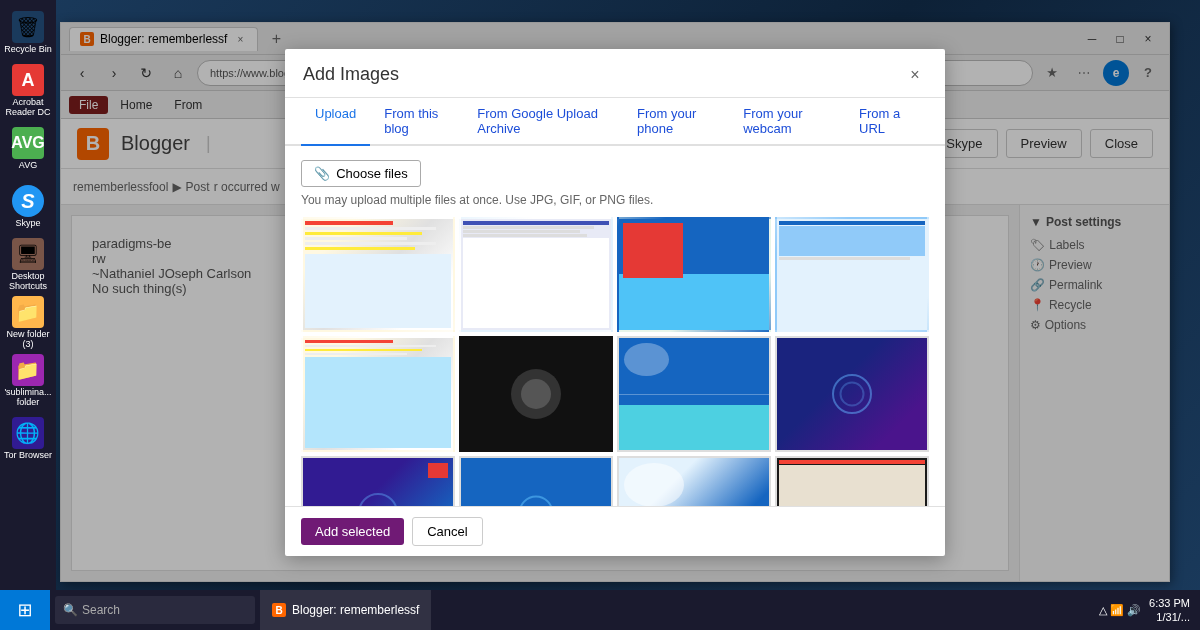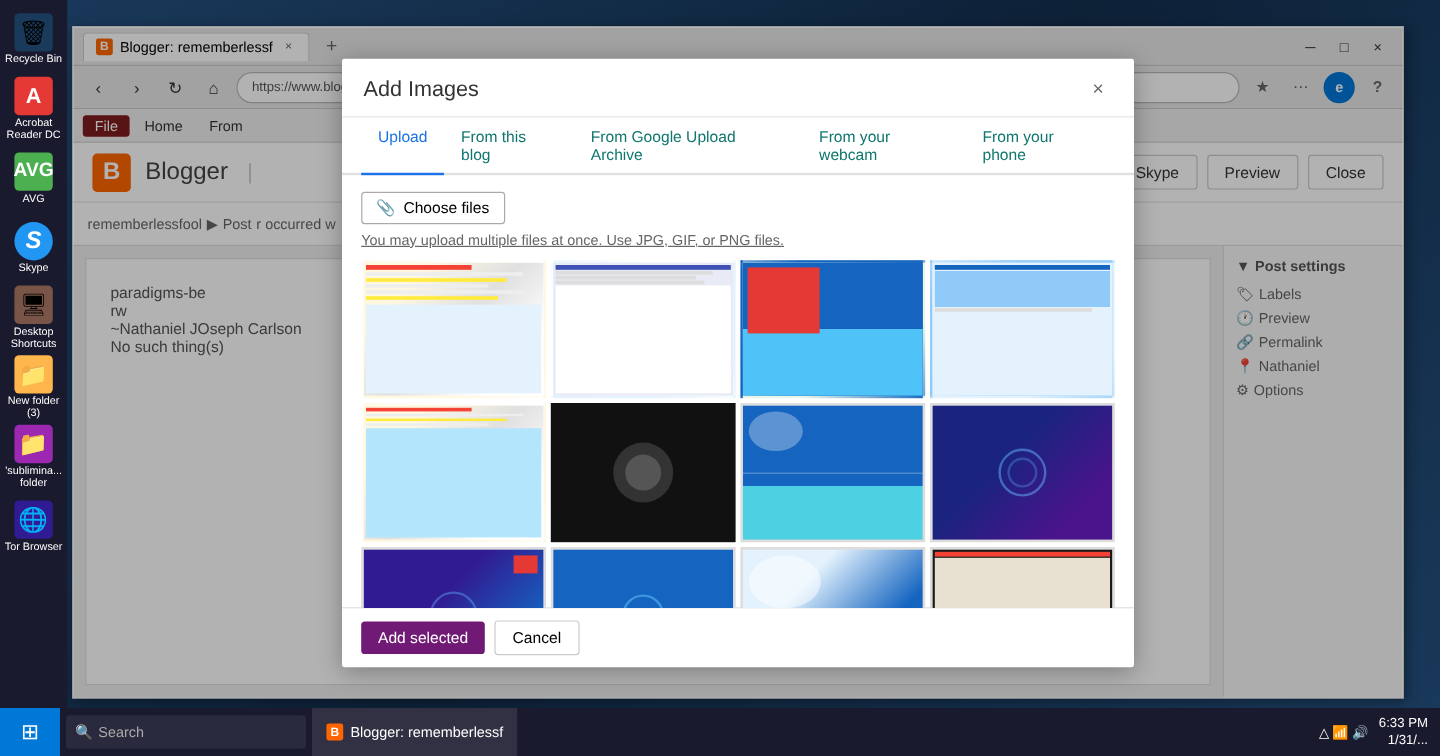--- a/index.html
+++ b/index.html
@@ -410,21 +410,21 @@
     }
     .modal-tabs {
       display: flex;
       border-bottom: 2px solid #e0e0e0;
       padding: 0 16px;
       background: white;
     }
     .modal-tab {
       padding: 8px 14px;
       font-size: 13px;
-      color: #0f766e;
+      color: #1d4ed8;
       cursor: pointer;
       border-bottom: 2px solid transparent;
       margin-bottom: -2px;
     }
     .modal-tab.active {
       color: #1a73e8;
       border-bottom-color: #1a73e8;
     }
     .modal-body {
       padding: 14px 16px;
@@ -443,21 +443,20 @@
       cursor: pointer;
       display: flex;
       align-items: center;
       gap: 6px;
       width: fit-content;
     }
     .upload-hint {
       font-size: 12px;
       color: #666;
       margin-top: 6px;
-      text-decoration: underline;
     }
     .image-grid {
       display: grid;
       grid-template-columns: repeat(4, 1fr);
       gap: 4px;
       margin-top: 10px;
     }
     .image-thumb {
       width: 100%;
       aspect-ratio: 4/3;
@@ -666,42 +665,43 @@
           <div class="panel-item">
             <span>🕐</span>
             <span>Preview</span>
           </div>
           <div class="panel-item">
             <span>🔗</span>
             <span>Permalink</span>
           </div>
           <div class="panel-item">
             <span>📍</span>
-            <span>Nathaniel</span>
+            <span>Recycle</span>
           </div>
           <div class="panel-item">
             <span>⚙</span>
             <span>Options</span>
           </div>
         </div>
       </div>
     </div>
 
     <div class="modal-overlay">
       <div class="modal">
         <div class="modal-header">
           <span class="modal-title">Add Images</span>
           <div class="modal-close">×</div>
         </div>
         <div class="modal-tabs">
           <div class="modal-tab active">Upload</div>
           <div class="modal-tab">From this blog</div>
           <div class="modal-tab">From Google Upload Archive</div>
+          <div class="modal-tab">From your phone</div>
           <div class="modal-tab">From your webcam</div>
-          <div class="modal-tab">From your phone</div>
+          <div class="modal-tab">From a URL</div>
         </div>
         <div class="modal-body">
           <div class="upload-area">
             <button class="choose-files-btn">
               <span>📎</span>
               <span>Choose files</span>
             </button>
             <p class="upload-hint">You may upload multiple files at once. Use JPG, GIF, or PNG files.</p>
           </div>
           <div class="image-grid">

